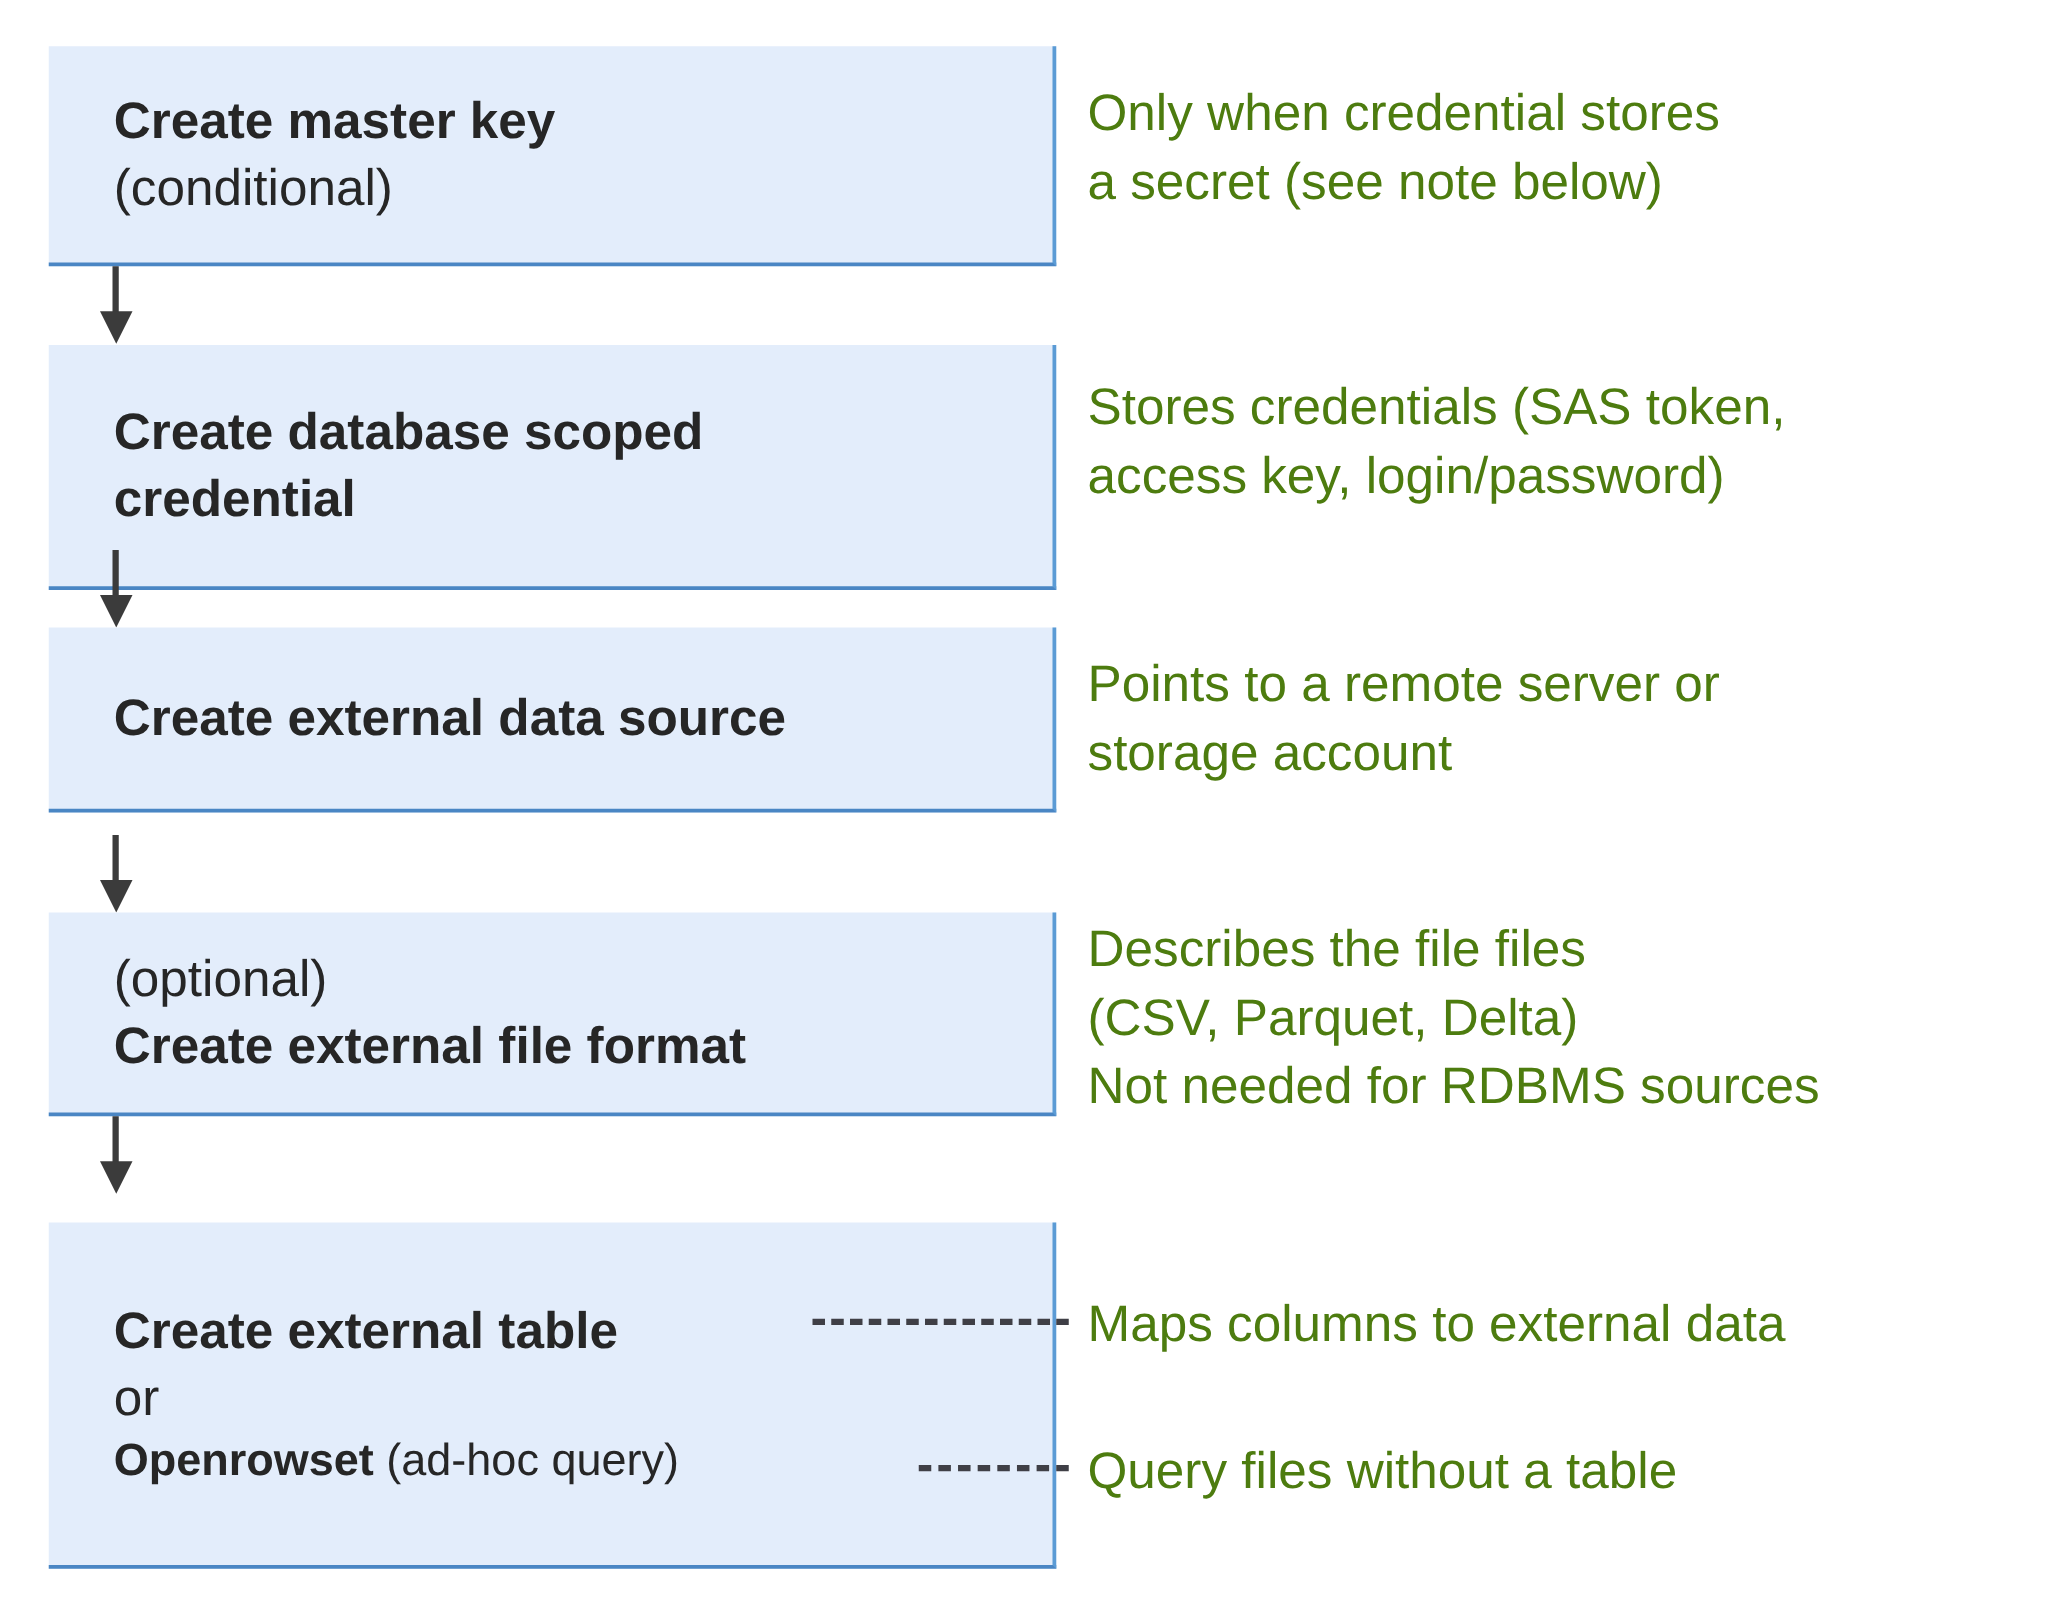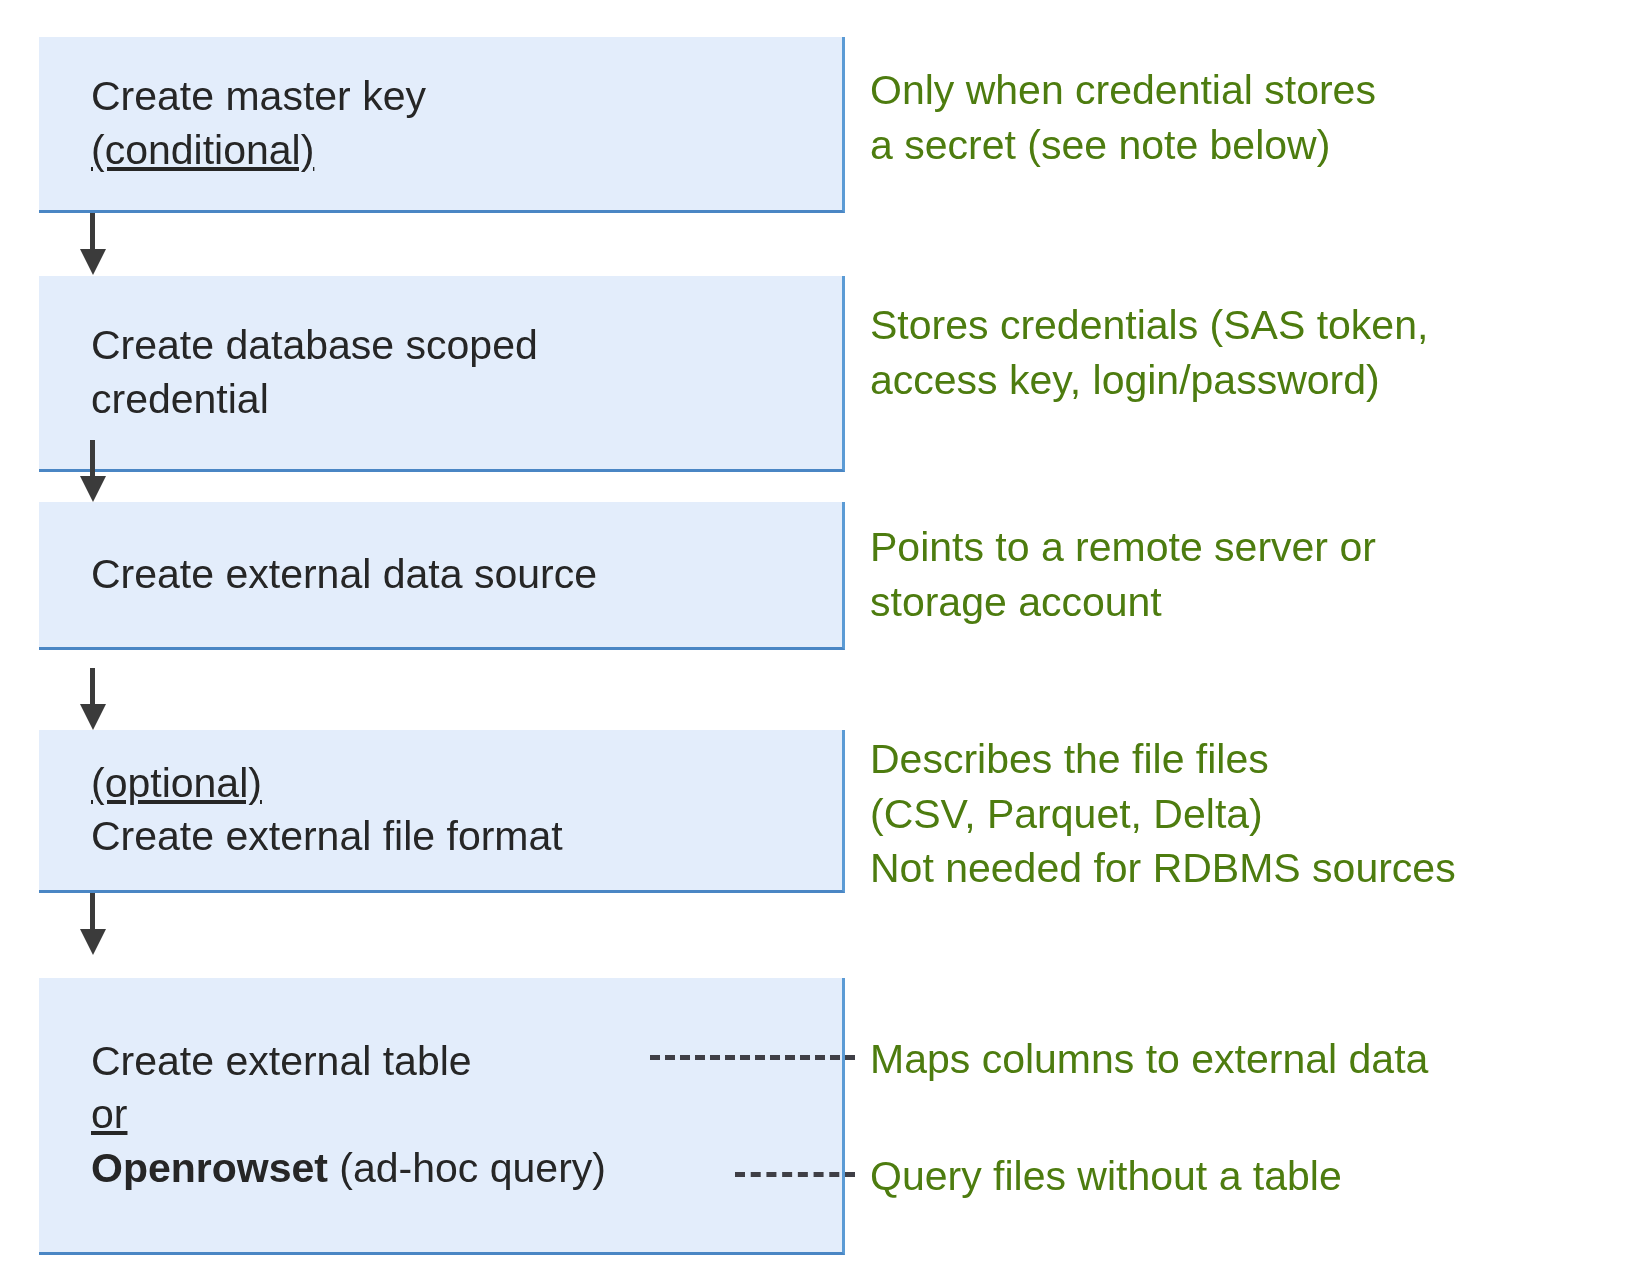--- a/index.html
+++ b/index.html
@@ -36,27 +36,27 @@
   }
 
   .step-text {
     padding-left: 52px;
     padding-right: 18px;
     font-size: 41px;
     line-height: 1.30;
     color: #262626;
     white-space: nowrap;
   }
-  .step-text.bold { font-weight: normal; }
-  .step-text.light { font-weight: normal; text-decoration: underline; }
+  .step-text.bold { font-weight: bold; }
+  .step-text.light { font-weight: normal; }
 
   .step-line-mixed {
     padding-left: 52px;
     padding-right: 18px;
-    font-size: 41px;
+    font-size: 36px;
     line-height: 1.30;
     color: #262626;
     white-space: nowrap;
   }
   .step-line-mixed b { font-weight: bold; }
   .step-line-mixed span.reg { font-weight: normal; }
 
   
   .note {
     position: absolute;

